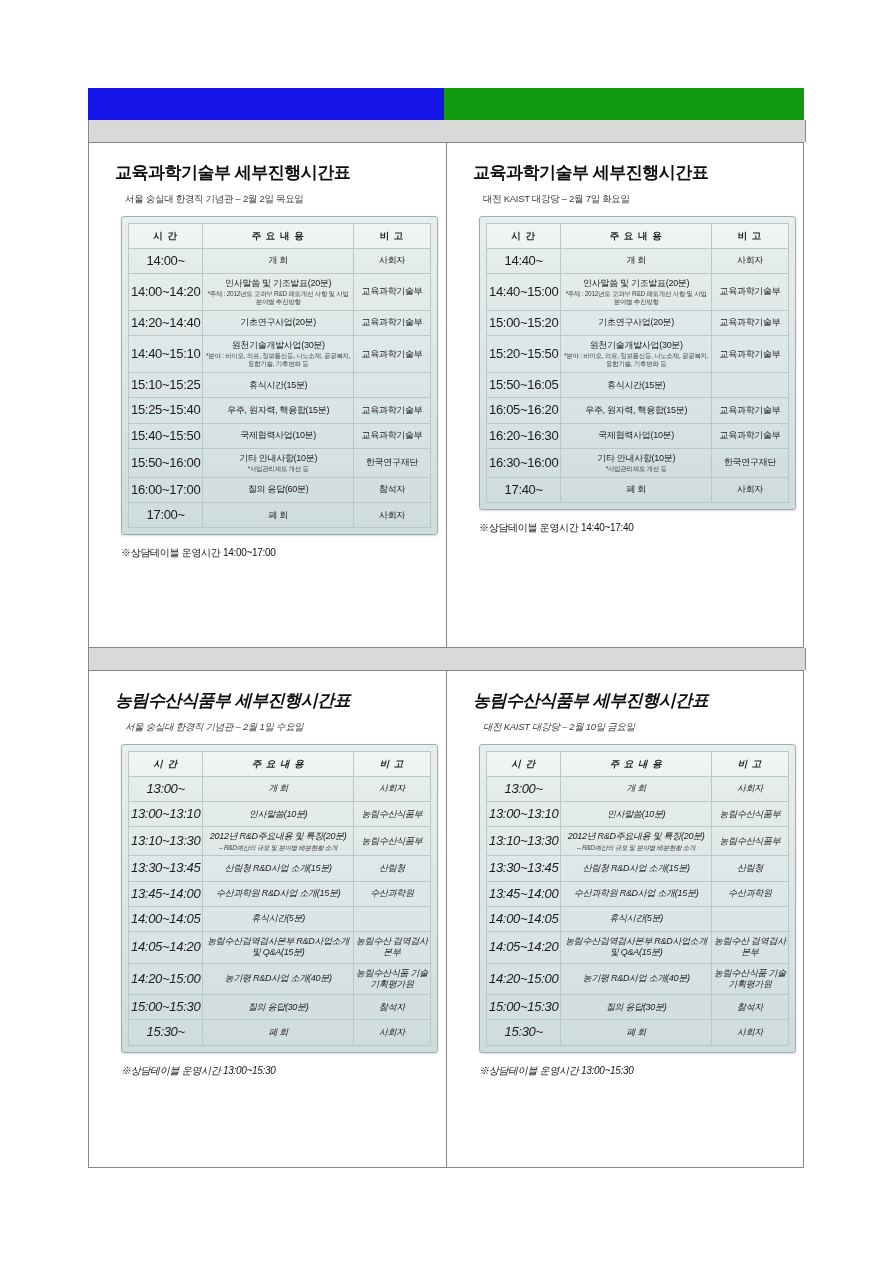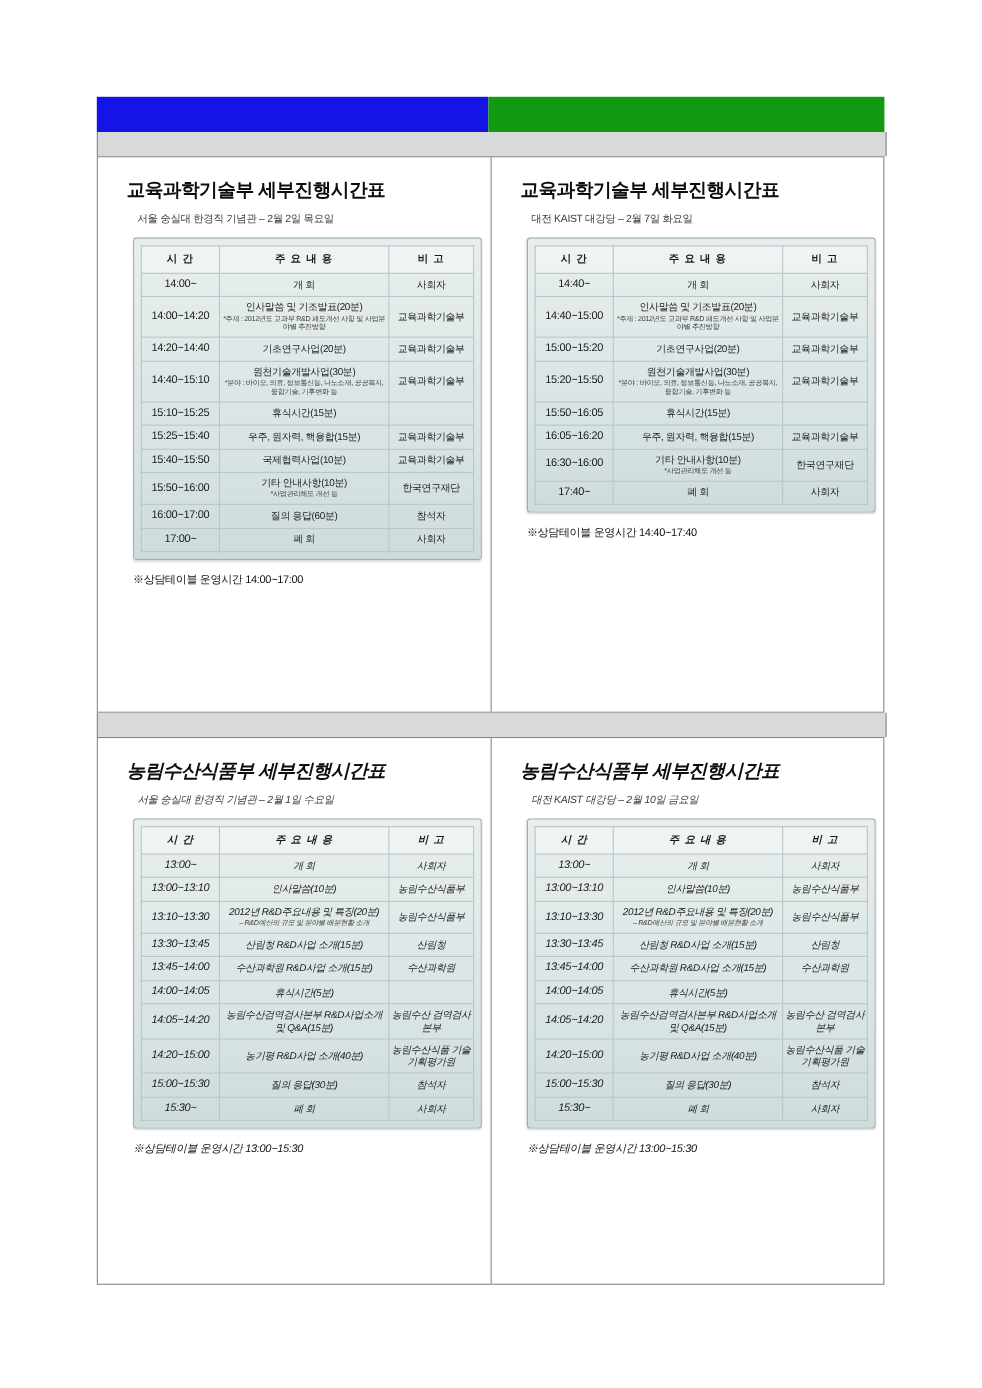--- a/index.html
+++ b/index.html
@@ -115,21 +115,21 @@
     line-height: 1.25;
     letter-spacing: -0.3px;
   }
   table.sched th {
     font-size: 9.5px;
     font-weight: bold;
     letter-spacing: 1px;
     padding: 6px 8px;
     background: rgba(255,255,255,0.35);
   }
-  table.sched td.col-time { width: 66px; font-size: 10px; }
+  table.sched td.col-time { width: 66px; font-size: 13px; }
   table.sched td.col-desc { font-size: 9px; }
   table.sched td.col-note { width: 72px; font-size: 9px; }
   .sub-note {
     display: block;
     font-size: 6.5px;
     color: #3d3d3d;
     line-height: 1.2;
     margin-top: 1px;
   }
   .foot-note {
@@ -259,20 +259,25 @@
                 <tr>
                   <td class="col-time">15:50~16:05</td>
                   <td class="col-desc">휴식시간(15분)</td>
                   <td class="col-note"></td>
                 </tr>
                 <tr>
                   <td class="col-time">16:05~16:20</td>
                   <td class="col-desc">우주, 원자력, 핵융합(15분)</td>
                   <td class="col-note">교육과학기술부</td>
                 </tr>
+                <tr>
+                  <td class="col-time">16:20~16:30</td>
+                  <td class="col-desc">국제협력사업(10분)</td>
+                  <td class="col-note">교육과학기술부</td>
+                </tr>
                 <tr class="row-tall">
                   <td class="col-time">16:30~16:00</td>
                   <td class="col-desc">기타 안내사항(10분)<span class="sub-note">*사업관리체도 개선 등</span></td>
                   <td class="col-note">한국연구재단</td>
                 </tr>
                 <tr>
                   <td class="col-time">17:40~</td>
                   <td class="col-desc">폐  회</td>
                   <td class="col-note">사회자</td>
                 </tr>

